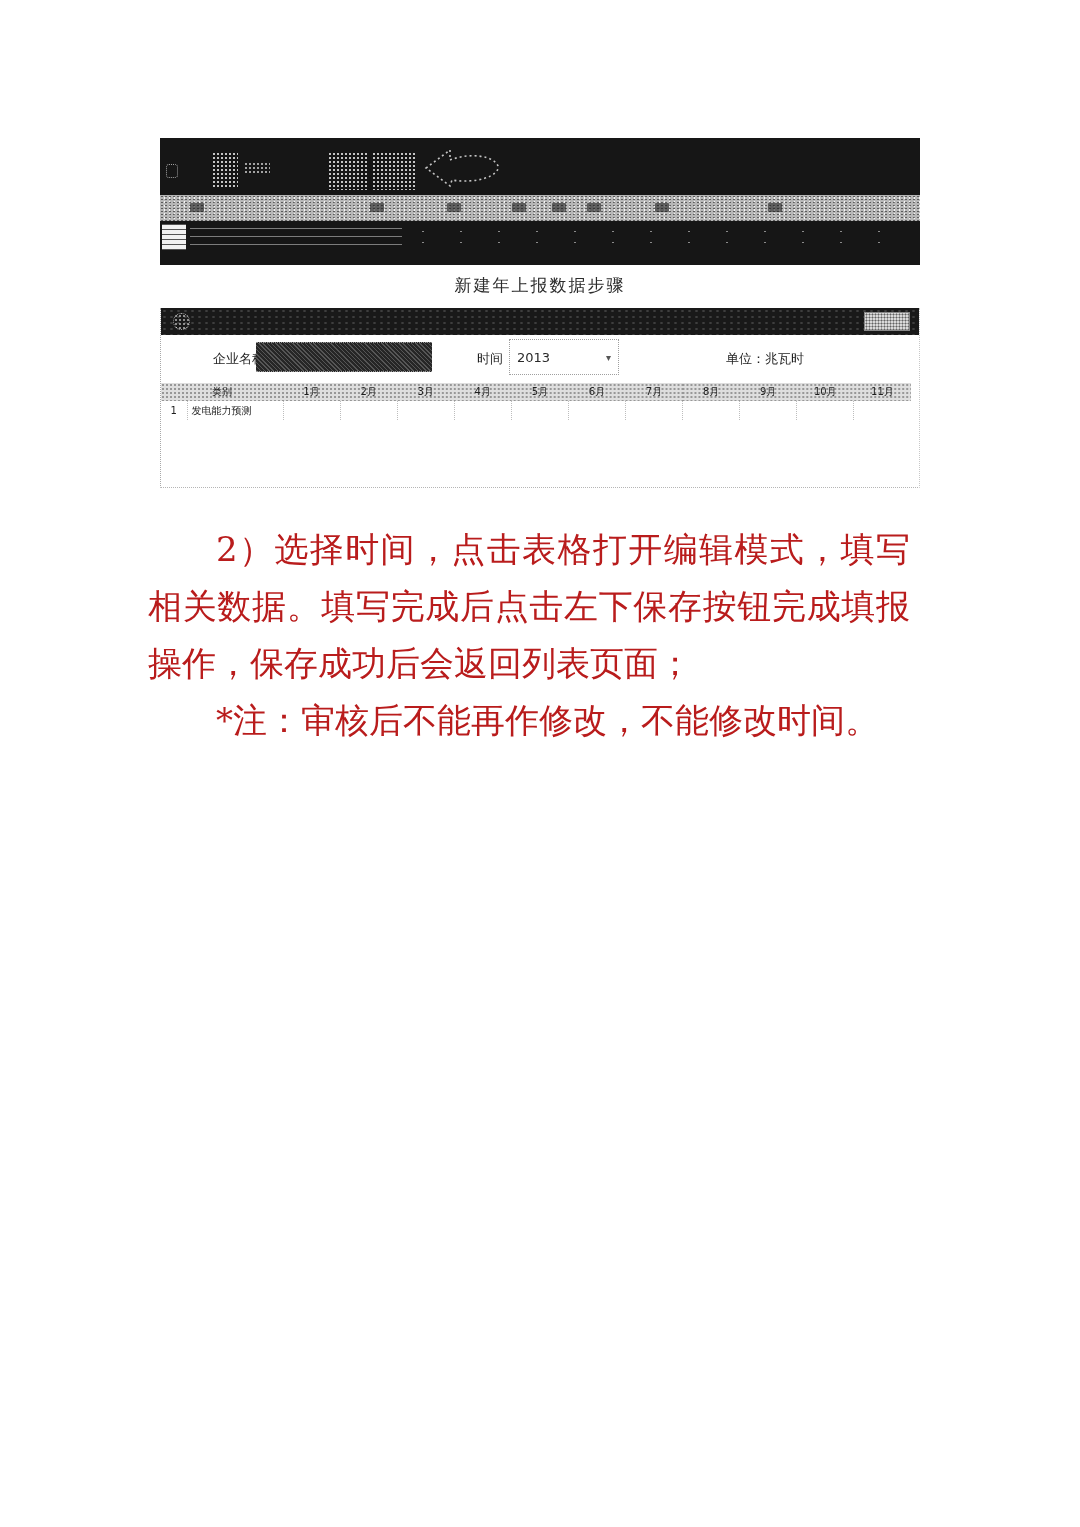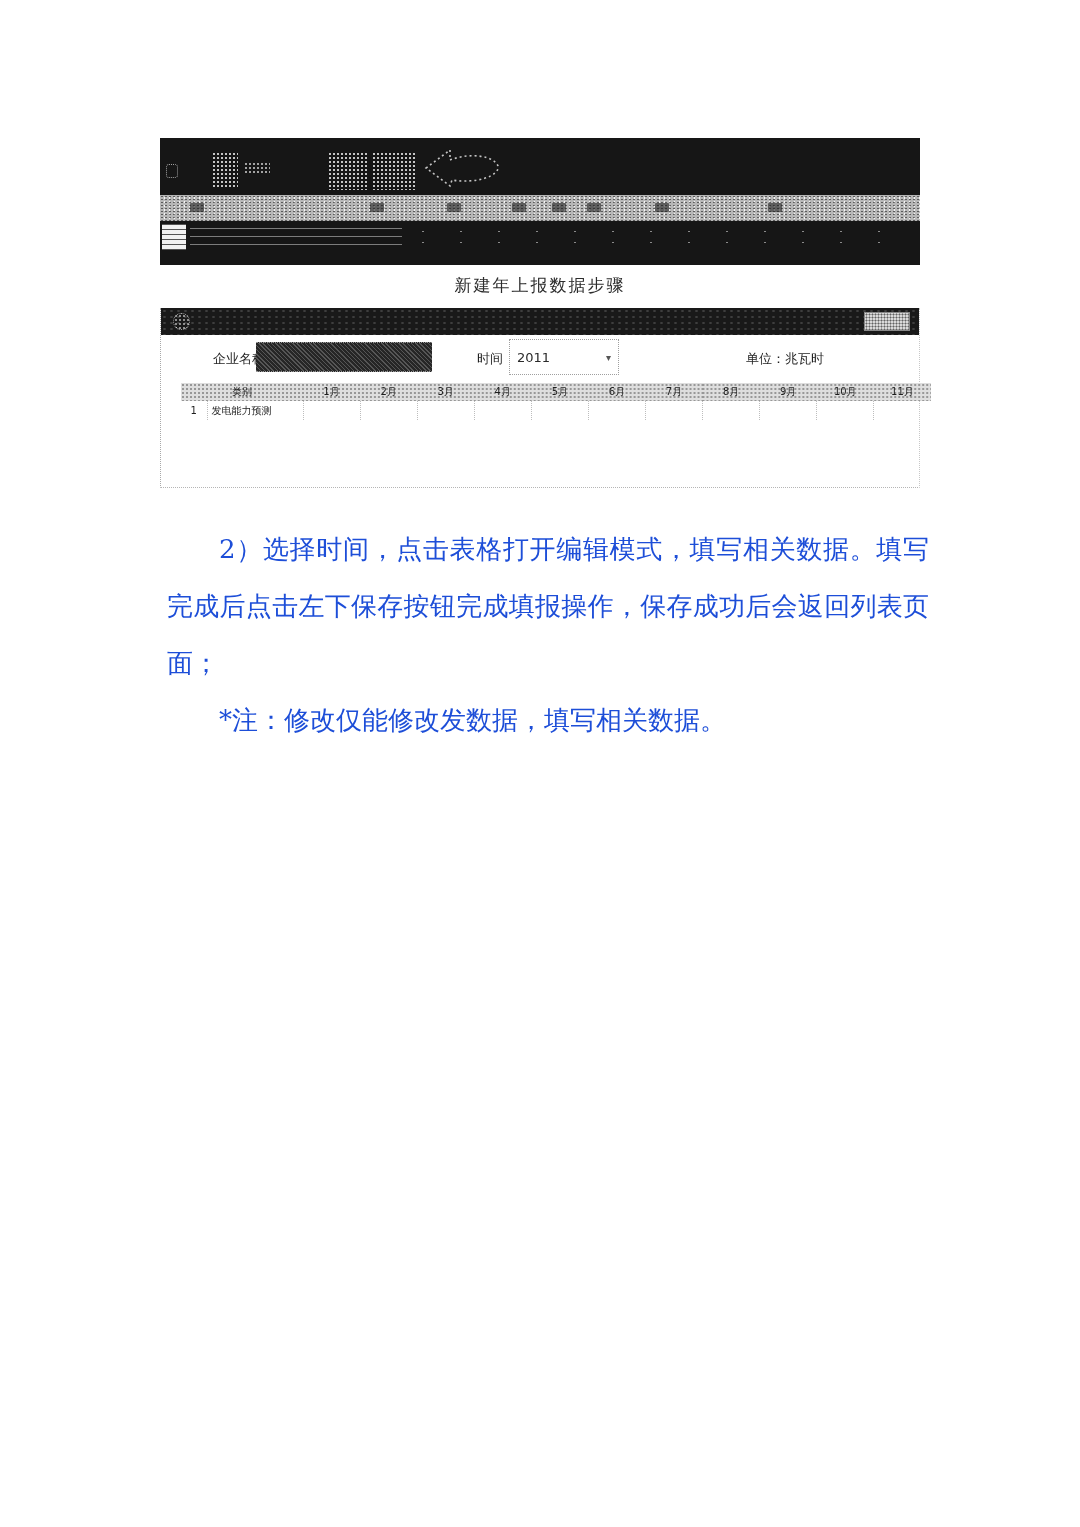--- a/index.html
+++ b/index.html
@@ -77,33 +77,33 @@
     background-image: radial-gradient(rgba(0,0,0,.55) .8px, transparent 1.2px);
     background-size:3px 3px; }
   .s2-label { font-family:"DejaVu Sans","Liberation Sans",sans-serif; font-size:13px; color:#1f1f1f; }
   .s2-company-label { left:52px; top:42px; }
   .s2-redacted { left:95px; top:34px; width:176px; height:30px; }
   .s2-time-label { left:316px; top:42px; }
   .s2-select { left:348px; top:31px; width:110px; height:36px; border:1px dotted #9f9f9f;
     display:flex; align-items:center; justify-content:space-between; padding:0 7px;
     font-family:"DejaVu Sans","Liberation Sans",sans-serif; font-size:13px; color:#2a2a2a; background:#fff; }
   .s2-select .arrow { font-size:10px; color:#555; }
-  .s2-unit { left:585px; top:42px;text-align:right; }
-
-  .s2-table { left:20px; top:75px; width:750px; }
+  .s2-unit { left:565px; top:42px;text-align:right; }
+
+  .s2-table { left:0; top:75px; width:750px; }
   table.rpt { width:100%; border-collapse:collapse; table-layout:fixed;
     font-family:"DejaVu Sans","Liberation Sans",sans-serif; font-size:10px; color:#1e1e1e; }
   table.rpt th { height:18px; font-weight:normal; text-align:center; overflow:hidden; white-space:nowrap; }
   table.rpt td { height:19px; text-align:center; border-left:1px dotted #bdbdbd; overflow:hidden; white-space:nowrap; }
   table.rpt td:first-child { border-left:none; }
   table.rpt td.cat { text-align:left; padding-left:4px; }
 
   
-  .bodytext { position:absolute; left:167px; top:521px; width:762px;
-    font-size:26px; line-height:57px; color:#1d4ed8; text-align:justify;
+  .bodytext { position:absolute; left:148px; top:521px; width:762px;
+    font-size:34px; line-height:57px; color:#b91c1c; text-align:justify;
     font-family:"DejaVu Serif","Liberation Serif",serif; }
   .bodytext p { text-indent:2em; margin:0; }
 </style>
 </head>
 <body>
 
 <div class="page">
 
   <div class="shot1">
     <div class="abs s1-qmark"></div>
@@ -135,21 +135,21 @@
     <div class="abs s2-header speckle-dark">
       <div class="abs s2-headicon"></div>
       <div class="abs s2-headbtn"></div>
     </div>
 
     <div class="abs s2-label s2-company-label">企业名称</div>
     <div class="abs s2-redacted redacted"></div>
 
     <div class="abs s2-label s2-time-label">时间</div>
     <div class="abs s2-select">
-      <span>2011</span>
+      <span>2013</span>
       <span class="arrow">▾</span>
     </div>
 
     <div class="abs s2-label s2-unit">单位：兆瓦时</div>
 
     <div class="abs s2-table">
       <table class="rpt">
         <colgroup>
           <col style="width:26px">
             <col style="width:96px">
@@ -196,16 +196,16 @@
           <td></td>
         </tr>
       </tbody>
         </table>
     </div>
   </div>
 
 
   <div class="bodytext">
     <p>2）选择时间，点击表格打开编辑模式，填写相关数据。填写完成后点击左下保存按钮完成填报操作，保存成功后会返回列表页面；</p>
-    <p>*注：修改仅能修改发数据，填写相关数据。</p>
+    <p>*注：审核后不能再作修改，不能修改时间。</p>
   </div>
 
 </div>
 
 </body></html>

